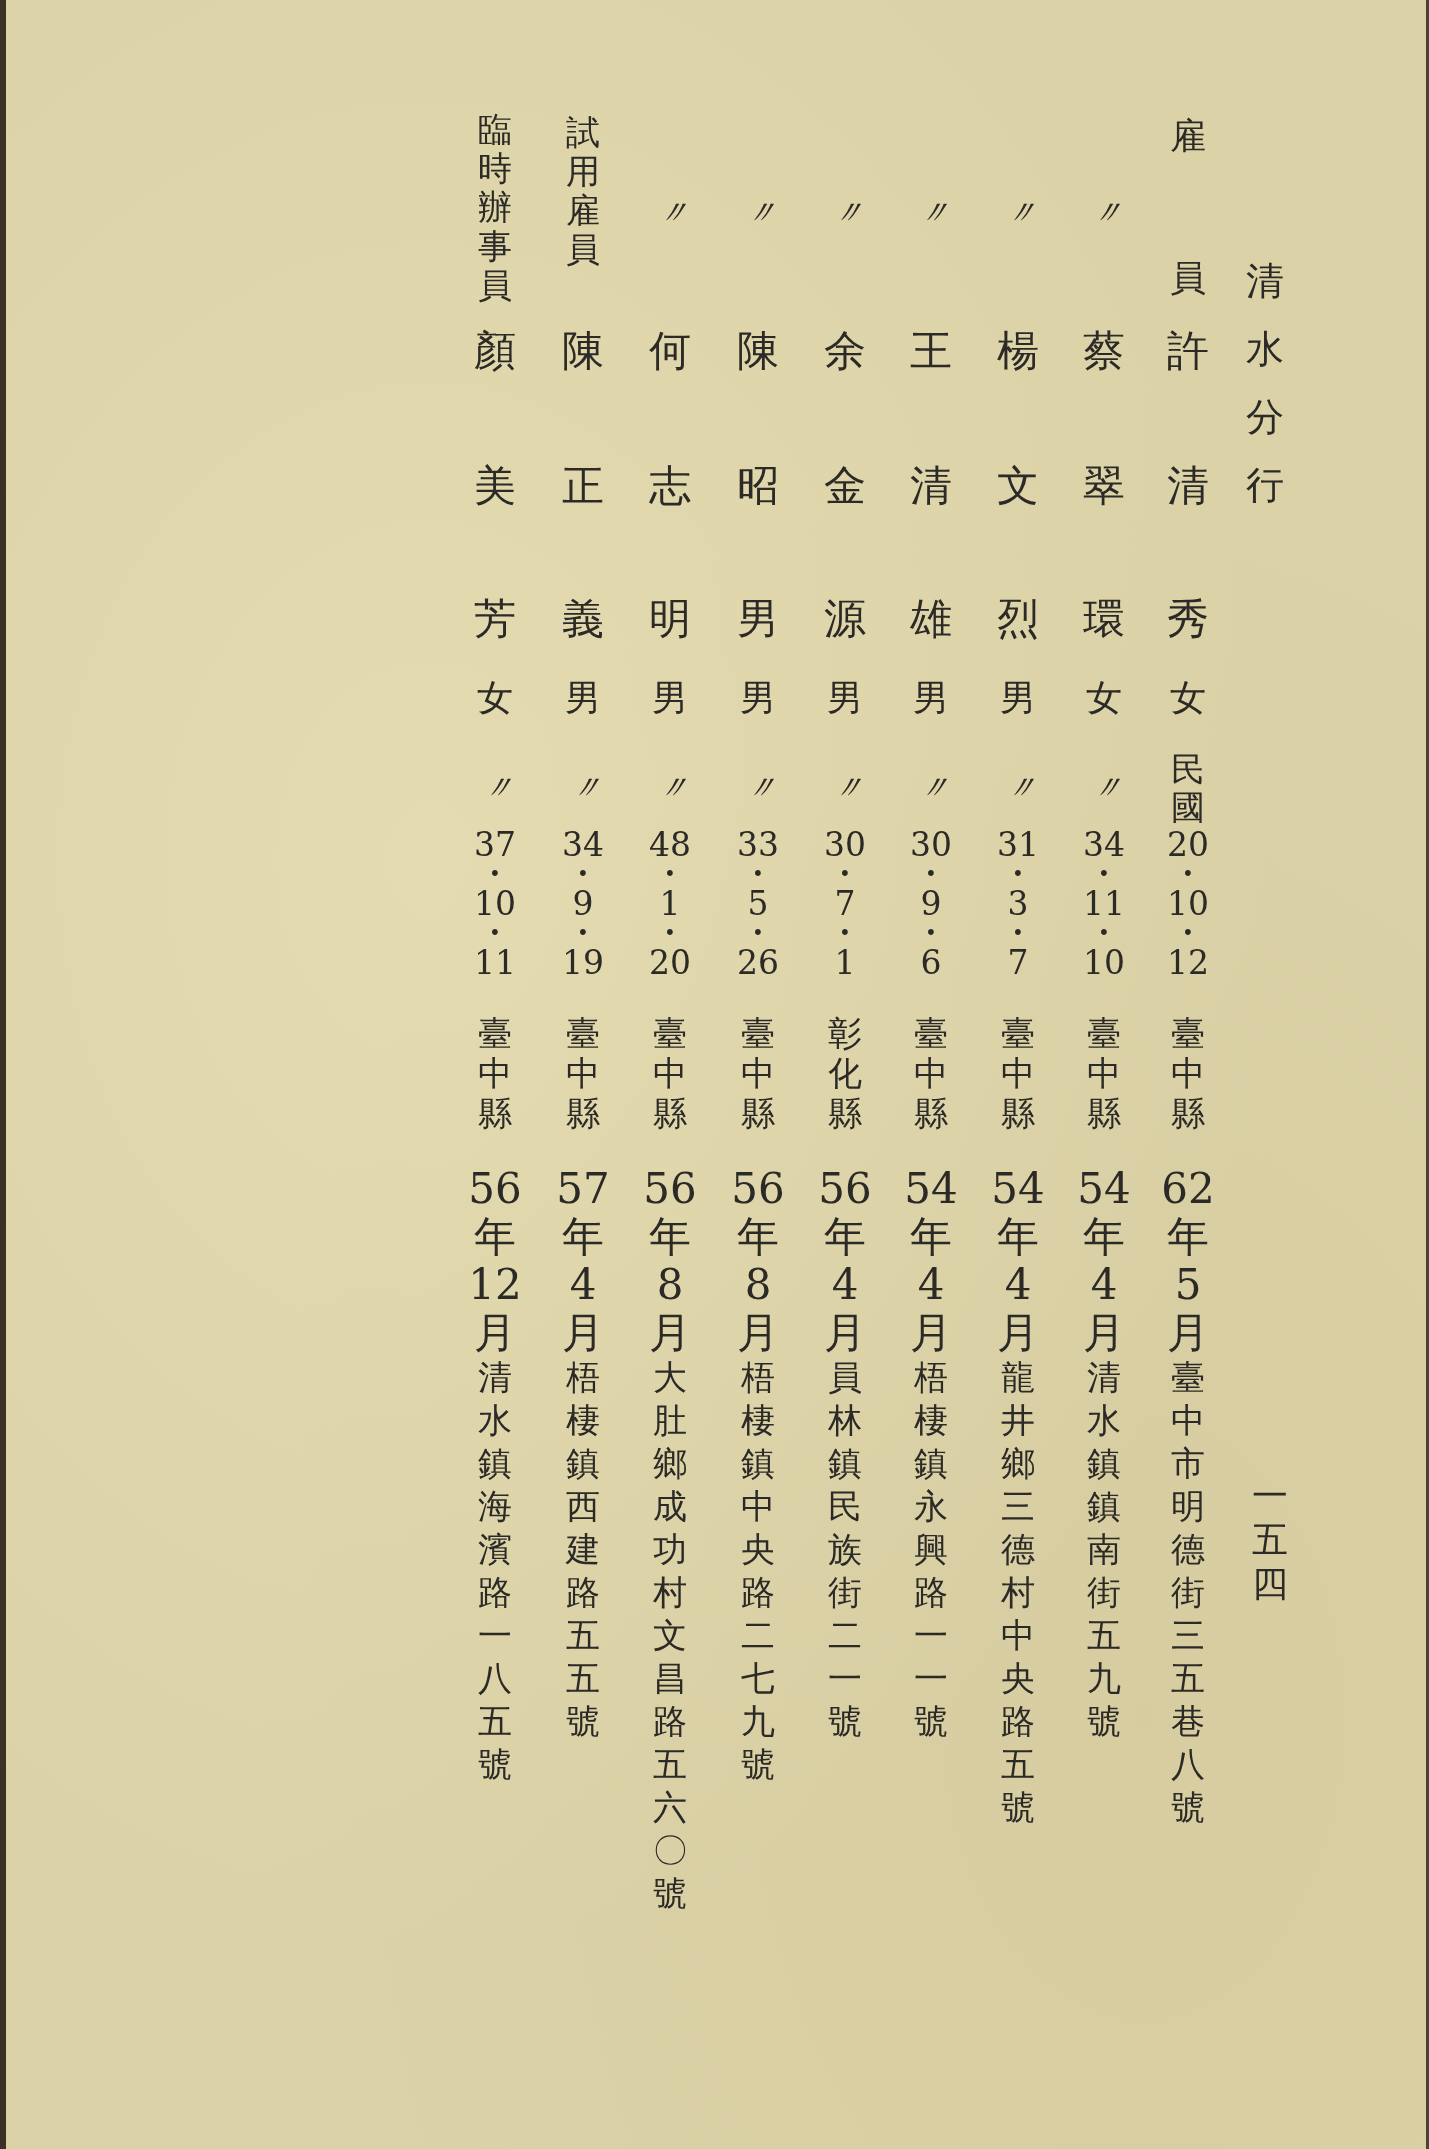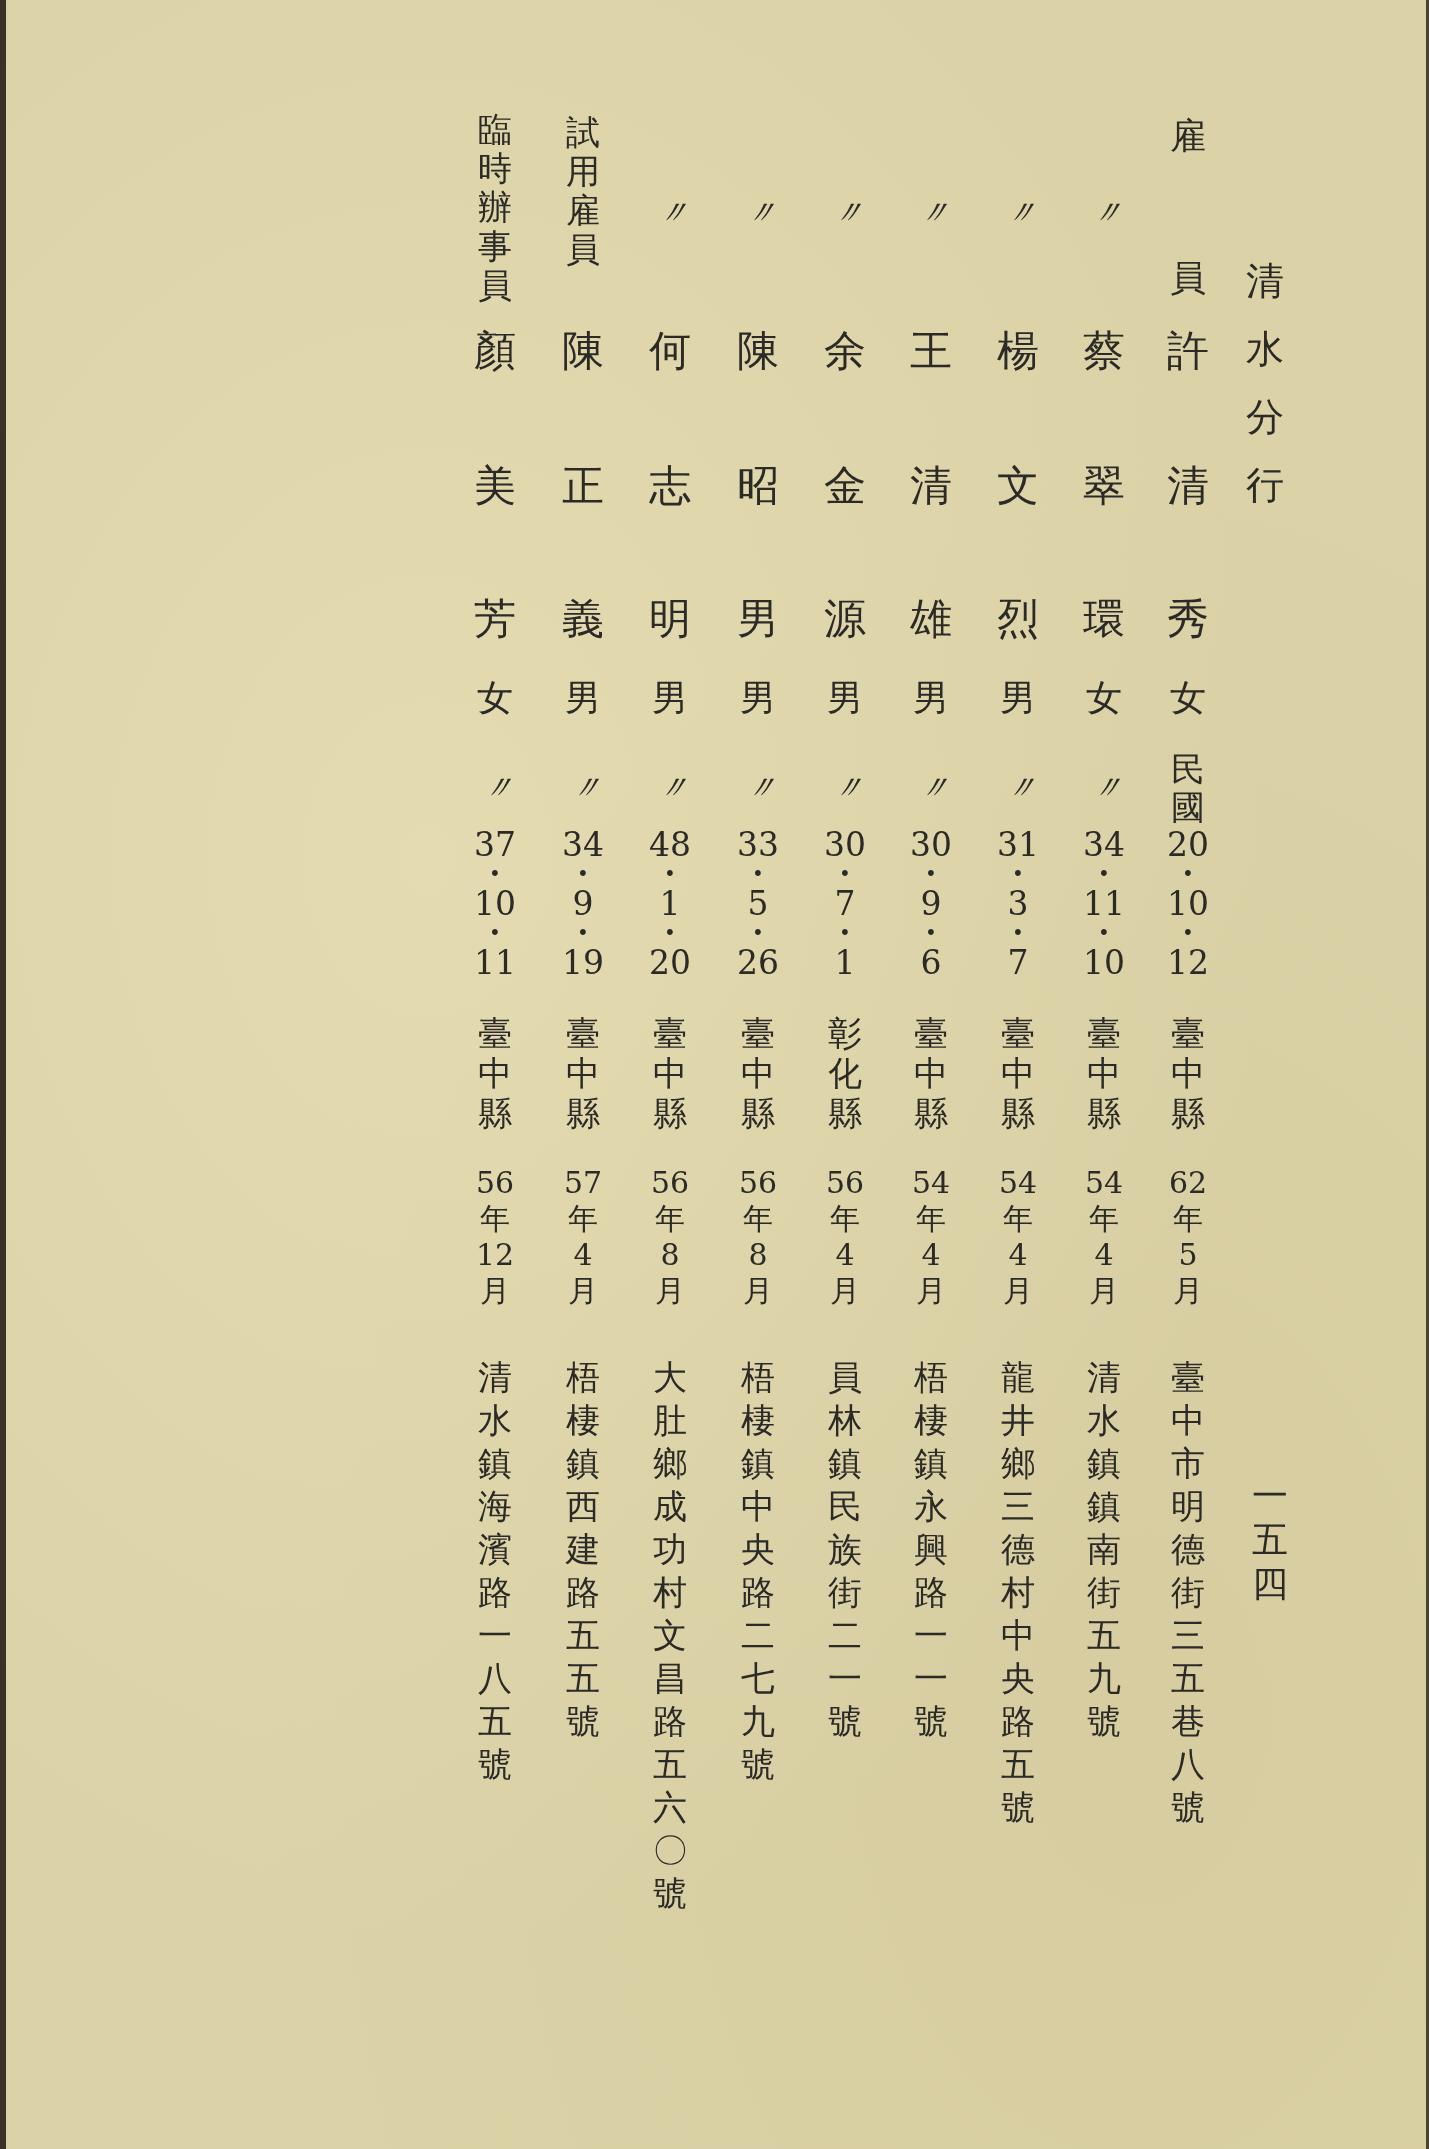--- a/index.html
+++ b/index.html
@@ -34,21 +34,21 @@
     .pos.stack { gap: 5px; font-size: 34px; }
     .ditto { font-size: 34px; font-style: italic; transform: skewX(-10deg); letter-spacing: -6px; }
     .surname { top: 330px; font-size: 42px; }
     .given1 { top: 465px; font-size: 42px; }
     .given2 { top: 598px; font-size: 42px; }
     .gender { top: 680px; font-size: 36px; }
     .era { top: 752px; font-size: 34px; gap: 4px; }
     .birth { top: 828px; font-size: 33px; gap: 2px; }
     .birth .dot { font-size: 20px; height: 22px; line-height: 22px; }
     .home { top: 1016px; font-size: 34px; gap: 6px; }
-    .start { top: 1168px; font-size: 30px; gap: 6px; }
+    .start { top: 1168px; font-size: 42px; gap: 6px; }
     .addr { top: 1360px; font-size: 34px; gap: 9px; }
   </style>
 </head>
 <body>
 
 <div class="page">
   <div class="edge-left"></div>
   <div class="edge-right"></div>
 
   <div class="vcol title-col">

